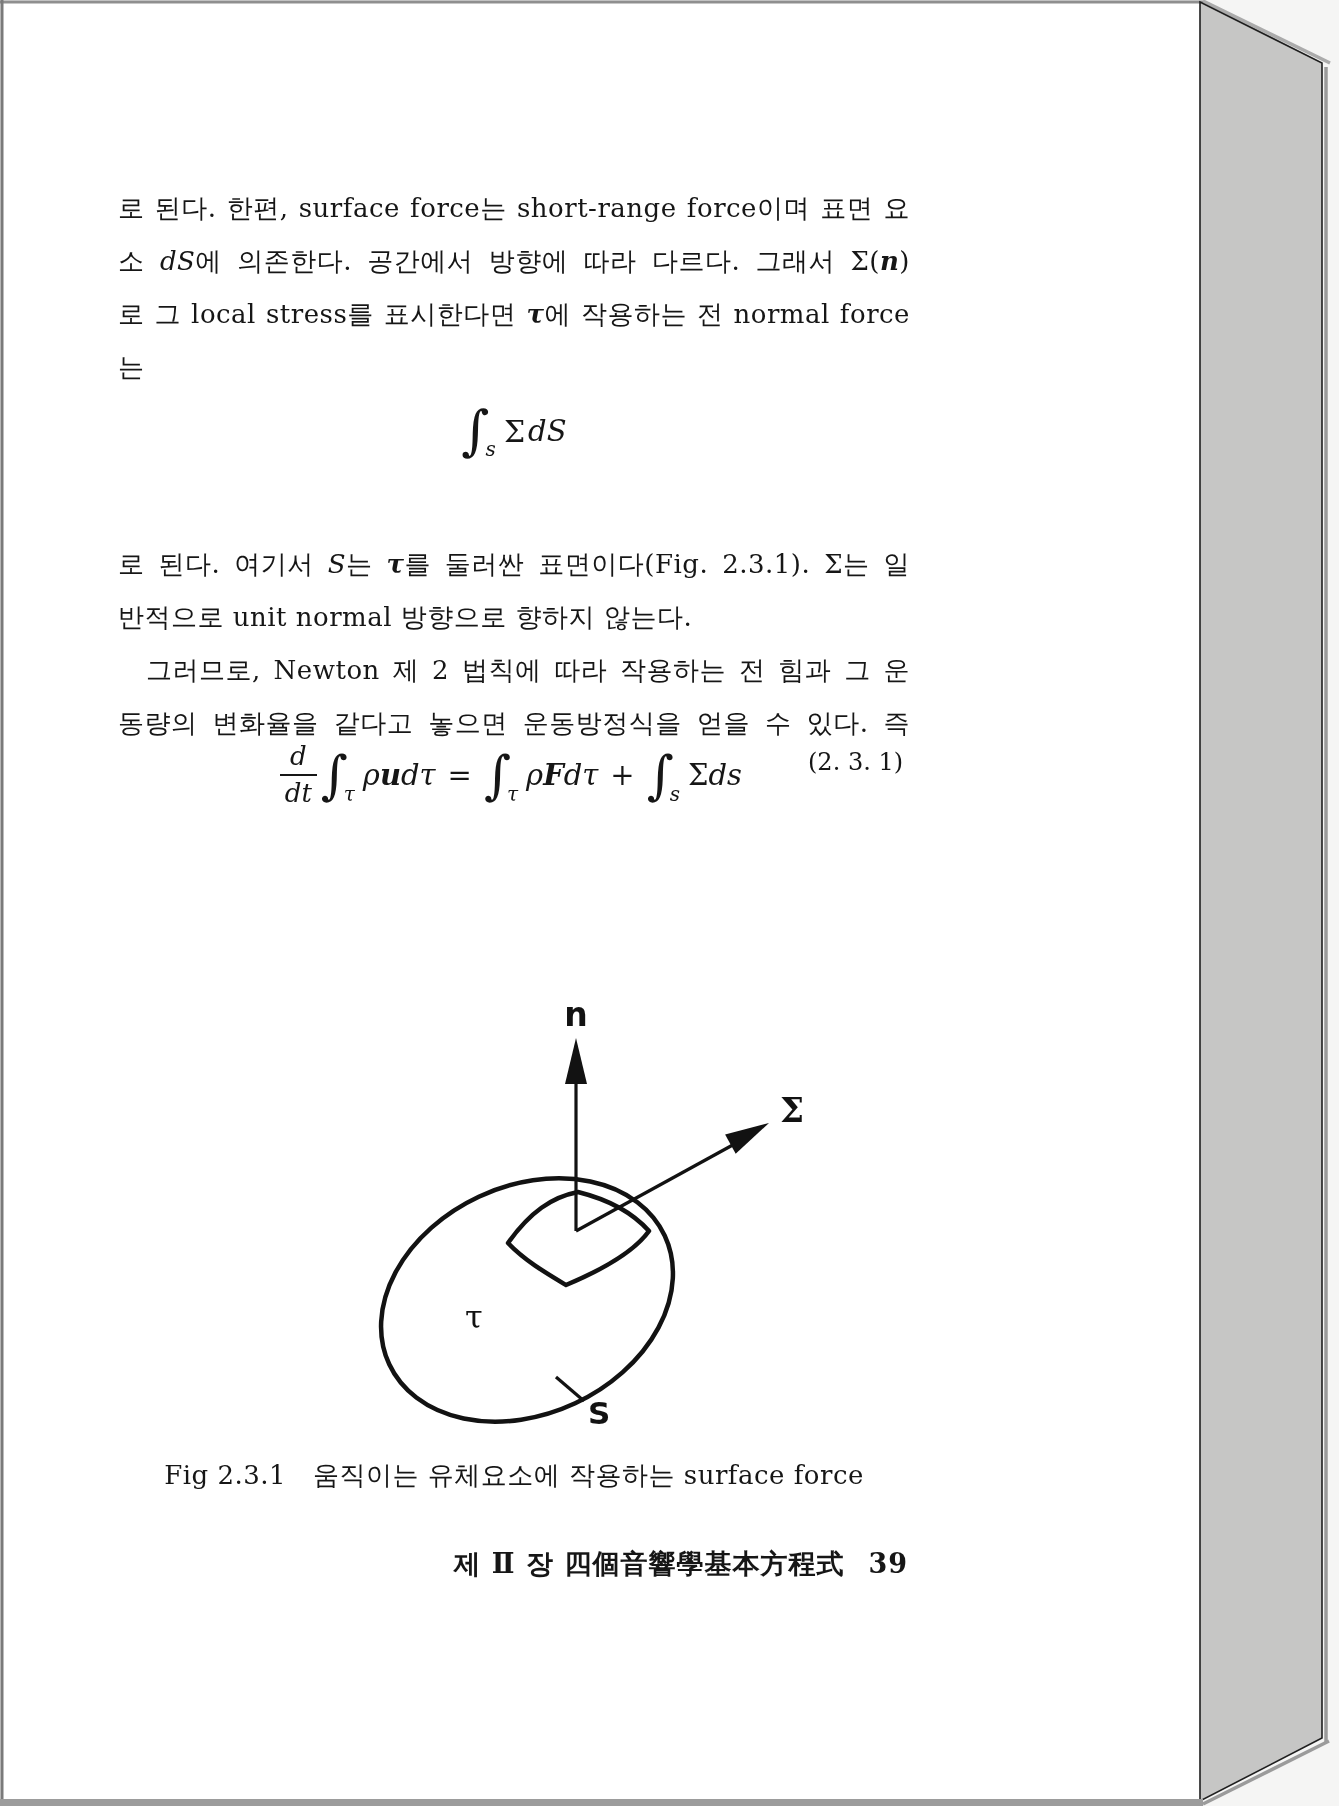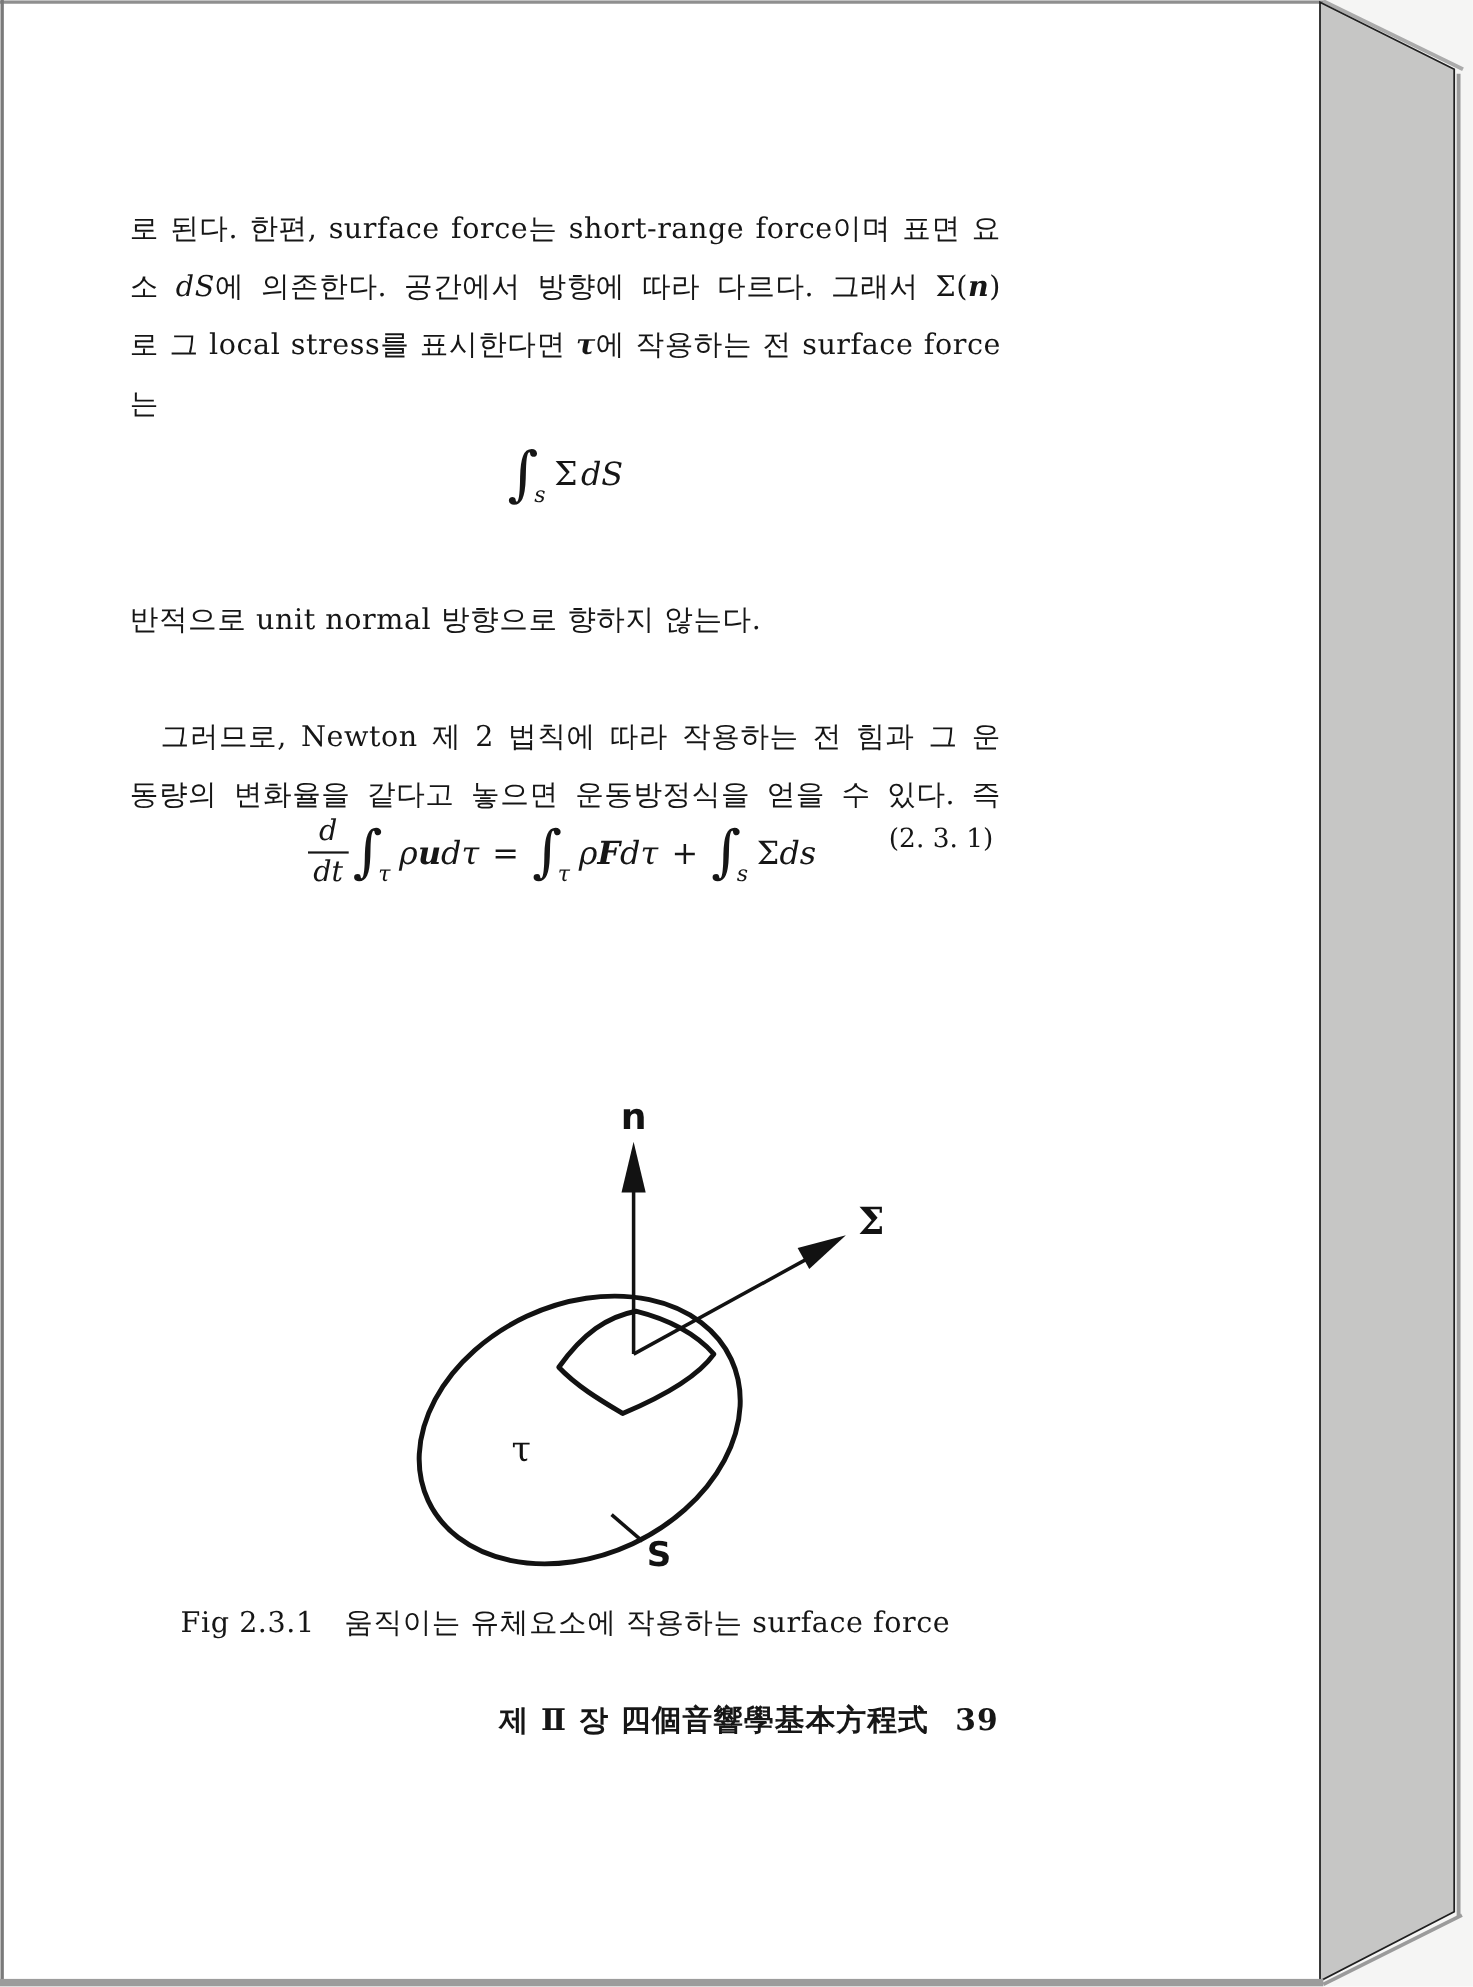--- a/index.html
+++ b/index.html
@@ -64,34 +64,35 @@
   <path d="M1326,67 V1742" stroke="#9b9b9b" stroke-width="3.5" fill="none"></path>
   <path d="M1203,1804 L1329,1741" stroke="#9b9b9b" stroke-width="3.5" fill="none"></path>
   <rect x="0" y="1799" width="1203" height="7" fill="#9c9c9c"></rect>
 </svg>
 
 <div class="content">
 
   <div class="para" style="top:182px;">
     <div class="tline"><span>로 된다. 한편, surface force는 short-range force이며 표면 요</span></div>
     <div class="tline"><span>소 </span><span class="i">dS</span><span>에 의존한다. 공간에서 방향에 따라 다르다. 그래서 Σ(</span><span class="bi">n</span><span>)</span></div>
-    <div class="tline"><span>로 그 local stress를 표시한다면 </span><span class="bi">τ</span><span>에 작용하는 전 surface force</span></div>
+    <div class="tline"><span>로 그 local stress를 표시한다면 </span><span class="bi">τ</span><span>에 작용하는 전 normal force</span></div>
     <div class="tline noj"><span>는</span></div>
   </div>
 
   <div class="f1">
     <span class="f1-inner">
       <span class="big-int">∫</span>
       <span class="isub">s</span>
       <span class="sym">Σ</span>
       <span class="diff">dS</span>
     </span>
   </div>
 
   <div class="para" style="top:538px;">
+    <div class="tline"><span>로 된다. 여기서 </span><span class="i">S</span><span>는 </span><span class="bi">τ</span><span>를 둘러싼 표면이다(Fig. 2.3.1). Σ는 일</span></div>
     <div class="tline noj"><span>반적으로 unit normal 방향으로 향하지 않는다.</span></div>
   </div>
 
   <div class="para" style="top:644px;">
     <div class="tline ind"><span>그러므로, Newton 제 2 법칙에 따라 작용하는 전 힘과 그 운</span></div>
     <div class="tline"><span>동량의 변화율을 같다고 놓으면 운동방정식을 얻을 수 있다. 즉</span></div>
   </div>
 
   <div class="eq">
     <span class="frac">

